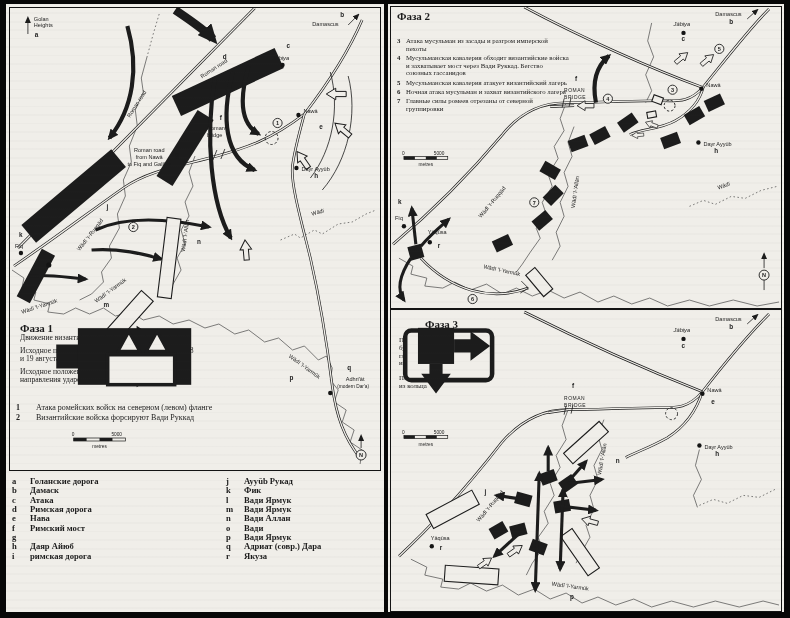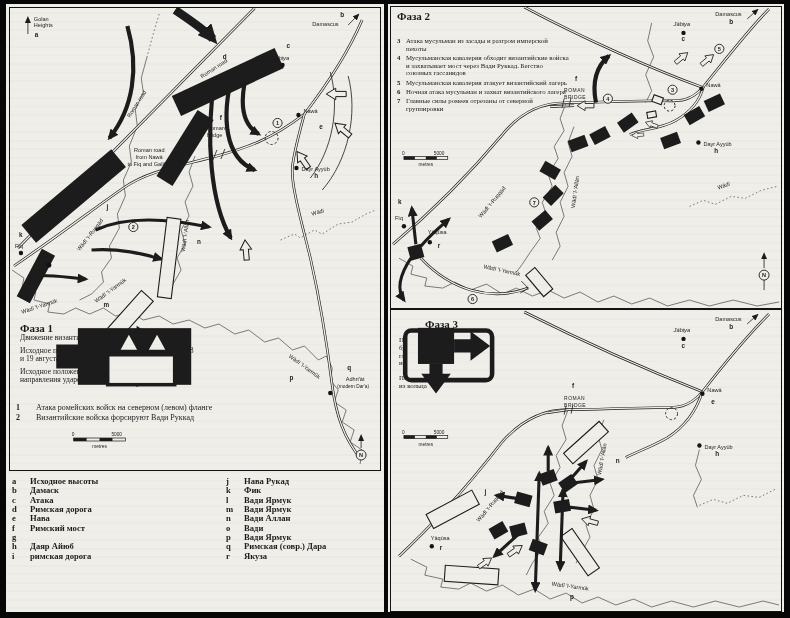--- a/index.html
+++ b/index.html
@@ -245,21 +245,21 @@
             <span class="n" style="width:20px;font-weight:700">2</span>
             <span>Византийские войска форсируют Вади Руккад</span>
           </div>
       </div>
     </div>
 
     <div class="index">
       <div class="icol1">
         <div class="irow">
             <span class="ik">a</span>
-            <span class="it">Исходное высоты</span>
+            <span class="it">Голанские дорога</span>
           </div>
         <div class="irow">
             <span class="ik">b</span>
             <span class="it">Дамаск</span>
           </div>
         <div class="irow">
             <span class="ik">c</span>
             <span class="it">Атака</span>
           </div>
         <div class="irow">
@@ -282,21 +282,21 @@
             <span class="it">Даяр Айюб</span>
           </div>
         <div class="irow">
             <span class="ik">i</span>
             <span class="it">римская дорога</span>
           </div>
       </div>
       <div class="icol2">
         <div class="irow">
             <span class="ik">j</span>
-            <span class="it">Нава Рукад</span>
+            <span class="it">Ayyūb Рукад</span>
           </div>
         <div class="irow">
             <span class="ik">k</span>
             <span class="it">Фик</span>
           </div>
         <div class="irow">
             <span class="ik">l</span>
             <span class="it">Вади Ярмук</span>
           </div>
         <div class="irow">
@@ -310,21 +310,21 @@
         <div class="irow">
             <span class="ik">o</span>
             <span class="it">Вади</span>
           </div>
         <div class="irow">
             <span class="ik">p</span>
             <span class="it">Вади Ярмук</span>
           </div>
         <div class="irow">
             <span class="ik">q</span>
-            <span class="it">Римская (совр.) Дара</span>
+            <span class="it">Адриат (совр.) Дара</span>
           </div>
         <div class="irow">
             <span class="ik">r</span>
             <span class="it">Якуза</span>
           </div>
       </div>
     </div>
   </div>
 
   <div class="panel panel-right">

